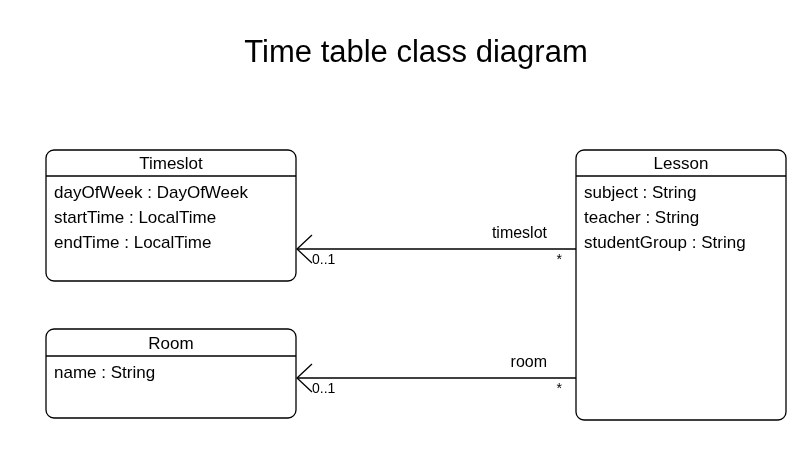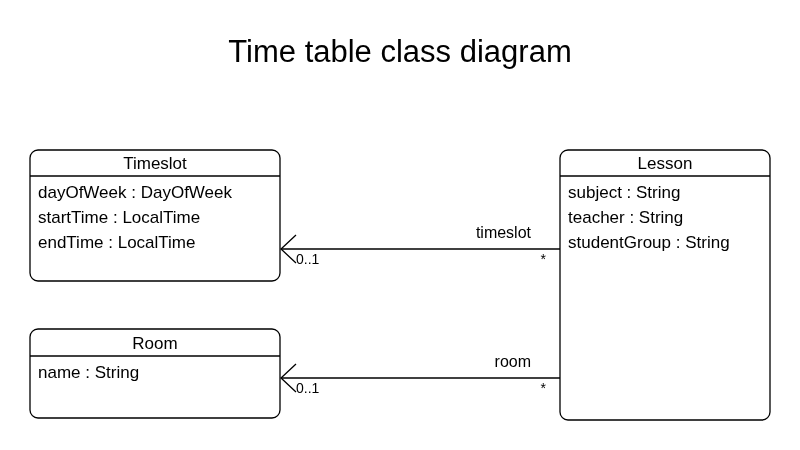--- a/index.html
+++ b/index.html
@@ -10,20 +10,21 @@
   body {
     width: 800px;
     height: 450px;
     position: relative;
     overflow: hidden;
     font-family: "Liberation Sans", sans-serif;
   }
   #diagram-root {
     position: absolute;
     inset: 0;
+    padding-left: 16px;
   }
   svg.diagram-canvas {
     display: block;
     width: 800px;
     height: 450px;
   }
   .class-box-shape {
     fill: #ffffff;
     stroke: #000000;
     stroke-width: 1.3;

